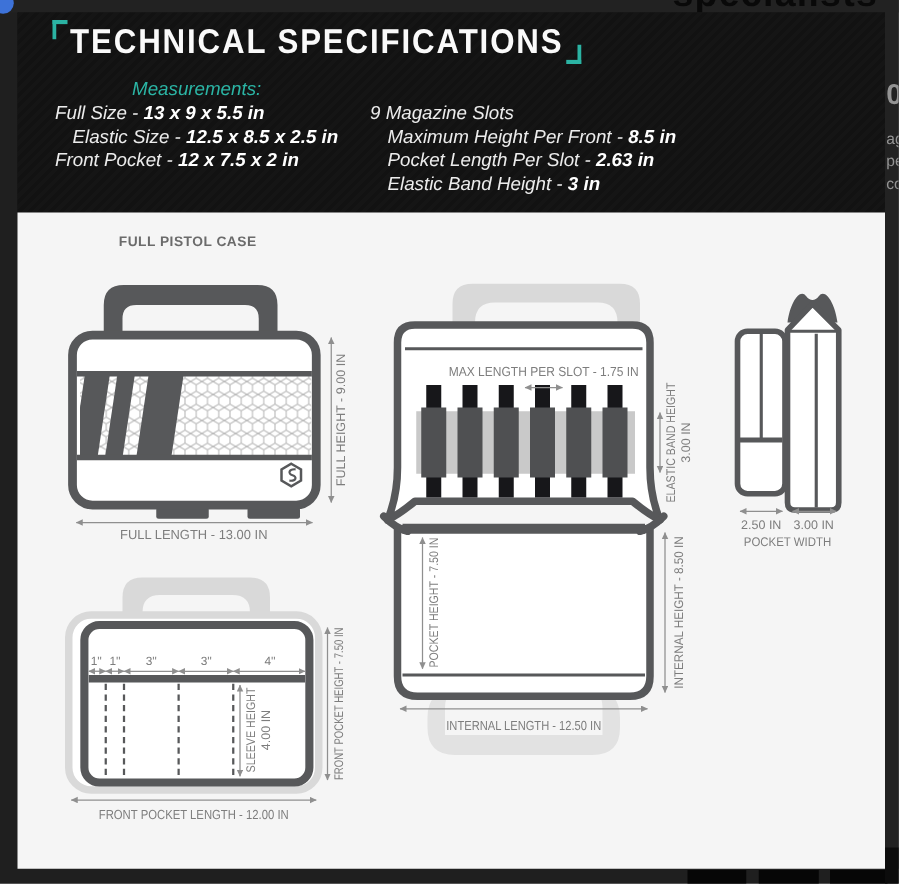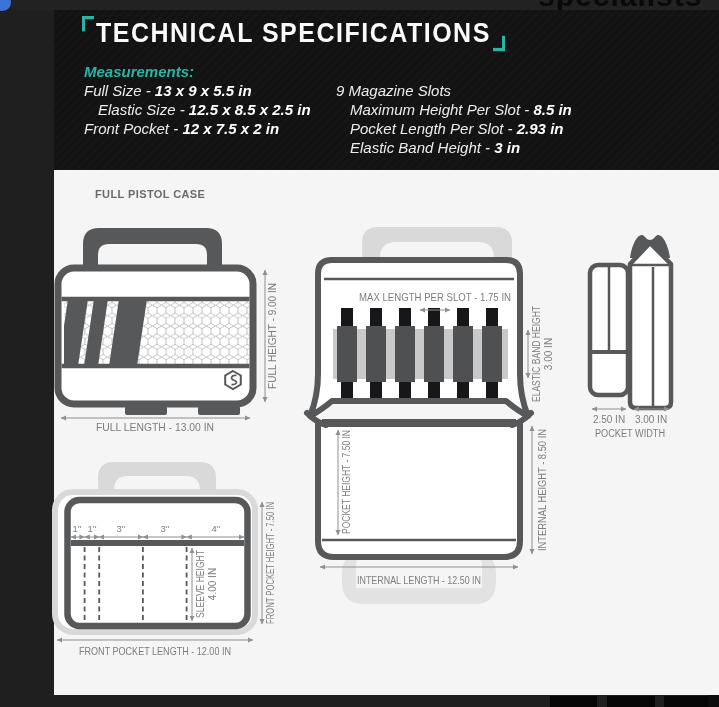--- a/index.html
+++ b/index.html
@@ -13,35 +13,35 @@
   #corner-dot{left:-6px;top:-6px;width:17px;height:17px;border-radius:50%;background:#3d72d8;}
   #rightstrip{left:708px;top:0;width:11px;height:695px;overflow:hidden;background:#222;}
   #rightstrip div{position:absolute;left:1px;color:#949494;}
   .rf0{top:62px;font-size:23px;font-weight:700;}
   .rf1{top:104px;font-size:12.5px;}
   .rf2{top:122px;font-size:12.5px;}
   .rf3{top:140px;font-size:12.5px;}
   .bbox{height:11px;top:696px;background:#060606;}
   #bcorner{left:708px;top:678px;width:11px;height:29px;background:#0c0c0c;}
   
-  #card{left:14px;top:10px;width:592px;height:685px;margin-left:40px;}
+  #card{left:14px;top:10px;width:592px;height:685px;}
   #card-header{position:absolute;left:0;top:0;width:694px;height:160px;background:#131313;
       background-image:repeating-linear-gradient(-45deg,#151515 0 3px,#121212 3px 6px);}
   #card-body{position:absolute;left:0;top:160px;width:694px;height:525px;background:#f5f5f5;}
   
   #title{position:absolute;left:28px;top:6px;color:#fafafa;font-size:25px;font-weight:800;
       letter-spacing:1.5px;transform:scale(1,1.1);transform-origin:left top;white-space:nowrap;}
   .brk{display:inline-block;width:9px;height:11px;}
   .brk-tl{border-left:3px solid #2bb3a3;border-top:3px solid #2bb3a3;vertical-align:10px;margin-right:2px;}
   .brk-br{border-right:3px solid #2bb3a3;border-bottom:3px solid #2bb3a3;vertical-align:-8px;margin-left:2px;}
   
   .specs{position:absolute;font-style:italic;font-size:15px;color:#ececec;line-height:19px;white-space:nowrap;}
   #specs-left{left:30px;top:52px;}
   #specs-right{left:282px;top:71px;}
-  .spec-heading{color:#2bb5a5;font-weight:700;}
+  .spec-heading{color:#2bb5a5;font-weight:400;text-align:center;}
   .spec-row .val{font-weight:700;color:#fff;}
   .indent{margin-left:14px;}
   
   #section-label{position:absolute;left:55px;top:188px;font-size:11px;font-weight:700;
       color:#6b6b6b;letter-spacing:0.4px;padding-left:40px;}
   svg{position:absolute;overflow:visible;}
   svg text{font-family:"Liberation Sans",sans-serif;fill:#7d7d7d;}
   .dim{stroke:#8f8f8f;stroke-width:1;}
   .dline{stroke:#57585a;}
   .dash{stroke:#57585a;stroke-width:1.8;stroke-dasharray:5 3.5;fill:none;}
@@ -71,22 +71,22 @@
 
     <div class="specs" id="specs-left">
       <div class="spec-heading">Measurements:</div>
       <div class="spec-row"><span class="pre">Full Size - </span><span class="val">13 x 9 x 5.5 in</span></div>
       <div class="spec-row indent"><span class="pre">Elastic Size - </span><span class="val">12.5 x 8.5 x 2.5 in</span></div>
       <div class="spec-row"><span class="pre">Front Pocket - </span><span class="val">12 x 7.5 x 2 in</span></div>
     </div>
 
     <div class="specs" id="specs-right">
       <div>9 Magazine Slots</div>
-      <div class="spec-row indent"><span class="pre">Maximum Height Per Slot - </span><span class="val">8.5 in</span></div>
-      <div class="spec-row indent"><span class="pre">Pocket Length Per Slot - </span><span class="val">2.93 in</span></div>
+      <div class="spec-row indent"><span class="pre">Maximum Height Per Front - </span><span class="val">8.5 in</span></div>
+      <div class="spec-row indent"><span class="pre">Pocket Length Per Slot - </span><span class="val">2.63 in</span></div>
       <div class="spec-row indent"><span class="pre">Elastic Band Height - </span><span class="val">3 in</span></div>
     </div>
   </div>
   <div id="card-body"></div>
 </div>
 
 <div class="abs" id="section-label">FULL PISTOL CASE</div>
 
 <svg style="left:40px;top:222px;" width="252" height="216" viewBox="0 0 252 216">
   <defs>

